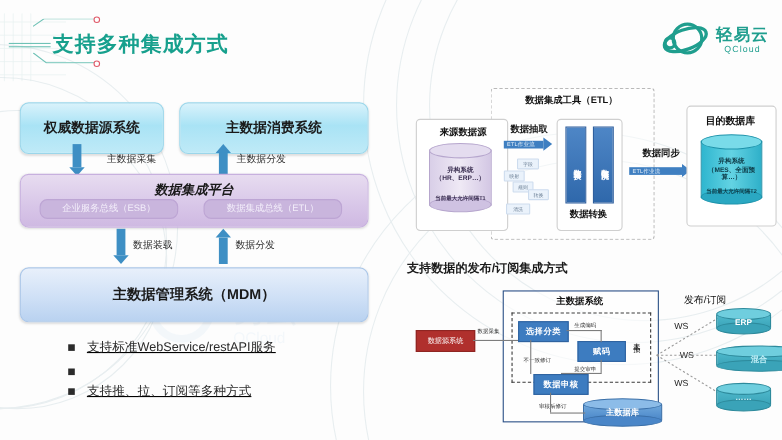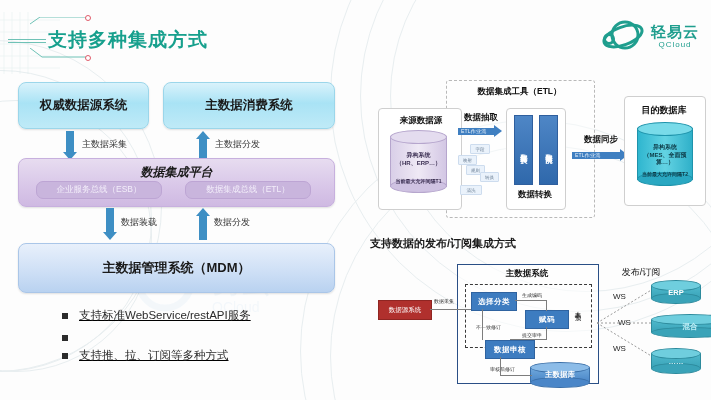--- a/index.html
+++ b/index.html
@@ -36,20 +36,21 @@
   
   .lbox{
     position:absolute;border-radius:8px;
     display:flex;align-items:center;justify-content:center;
     font-weight:bold;color:#1a1a1a;text-align:center;
   }
   .box-cyan{
     background:linear-gradient(180deg,#d9f2fb 0%,#a9e3f5 45%,#bfeaf7 100%);
     border:1px solid #9bd6ea;
     box-shadow:0 1px 2px rgba(0,0,0,.12);
+    margin-top:11px;
   }
   .box-purple{
     background:linear-gradient(180deg,#e7dcf0 0%,#d8c6e8 60%,#cfb9e2 100%);
     border:1px solid #c7b0de;
     box-shadow:0 1px 2px rgba(0,0,0,.12);
     font-style:italic;
   }
   .box-blue{
     background:linear-gradient(180deg,#e8f0fb 0%,#cfe0f6 55%,#b9d2f0 100%);
     border:1px solid #aac6e8;
@@ -172,21 +173,21 @@
   </div>
 
   <div class="lbox box-cyan" style="left:163px;top:82px;width:170px;height:45px;font-size:12.5px;">
     <span>主数据消费系统</span>
   </div>
 
   <div class="arrow-v arrow-down" style="left:63px;top:131px;height:29px;">
     <div class="shaft" style="height:21px;"></div>
     <div class="head" style="top:21px;"></div>
   </div>
-  <div class="arrow-lbl" style="left:82px;top:138px;">主数据采集</div>
+  <div class="arrow-lbl" style="left:97px;top:138px;">主数据采集</div>
 
   <div class="arrow-v arrow-up" style="left:196px;top:131px;height:29px;">
     <div class="head" style="top:0;"></div>
     <div class="shaft" style="top:8px;height:21px;"></div>
   </div>
   <div class="arrow-lbl" style="left:215px;top:138px;">主数据分发</div>
 
   <div class="lbox box-purple" style="left:18px;top:158px;width:315px;height:47px;align-items:flex-start;">
     <span style="margin-top:5px;font-size:12px;">数据集成平台</span>
   </div>
@@ -325,21 +326,21 @@
     <div class="bbox" style="left:101px;top:56px;width:44px;height:17px;">
       <span>选择分类</span>
     </div>
     <div class="bbox" style="left:155px;top:74px;width:42px;height:17px;">
       <span>赋码</span>
     </div>
     <div class="bbox" style="left:115px;top:104px;width:48px;height:17px;">
       <span>数据申核</span>
     </div>
 
-    <div class="cyl" style="left:160px;top:126px;width:60px;height:26px;">
+    <div class="cyl" style="left:160px;top:126px;width:72px;height:26px;">
       <div class="body" style="background:linear-gradient(180deg,#6fa8dc,#4a86c8);border-left:1px solid #3a6fa8;border-right:1px solid #3a6fa8;"></div>
       <div class="top" style="background:#8cbce8;border:1px solid #3a6fa8;height:9px;"></div>
       <div class="bot" style="background:#4a86c8;border:1px solid #3a6fa8;height:9px;"></div>
       <div class="cyl-label" style="top:8px;color:#ffffff;font-size:7.5px;">主数据库</div>
     </div>
 
     <div class="lbl-s" style="left:152px;top:56px;">生成编码</div>
     <div class="lbl-s" style="left:106px;top:88px;">不一致修订</div>
     <div class="lbl-s" style="left:152px;top:96px;">提交审申</div>
     <div class="lbl-s" style="left:120px;top:130px;">审核后修订</div>

